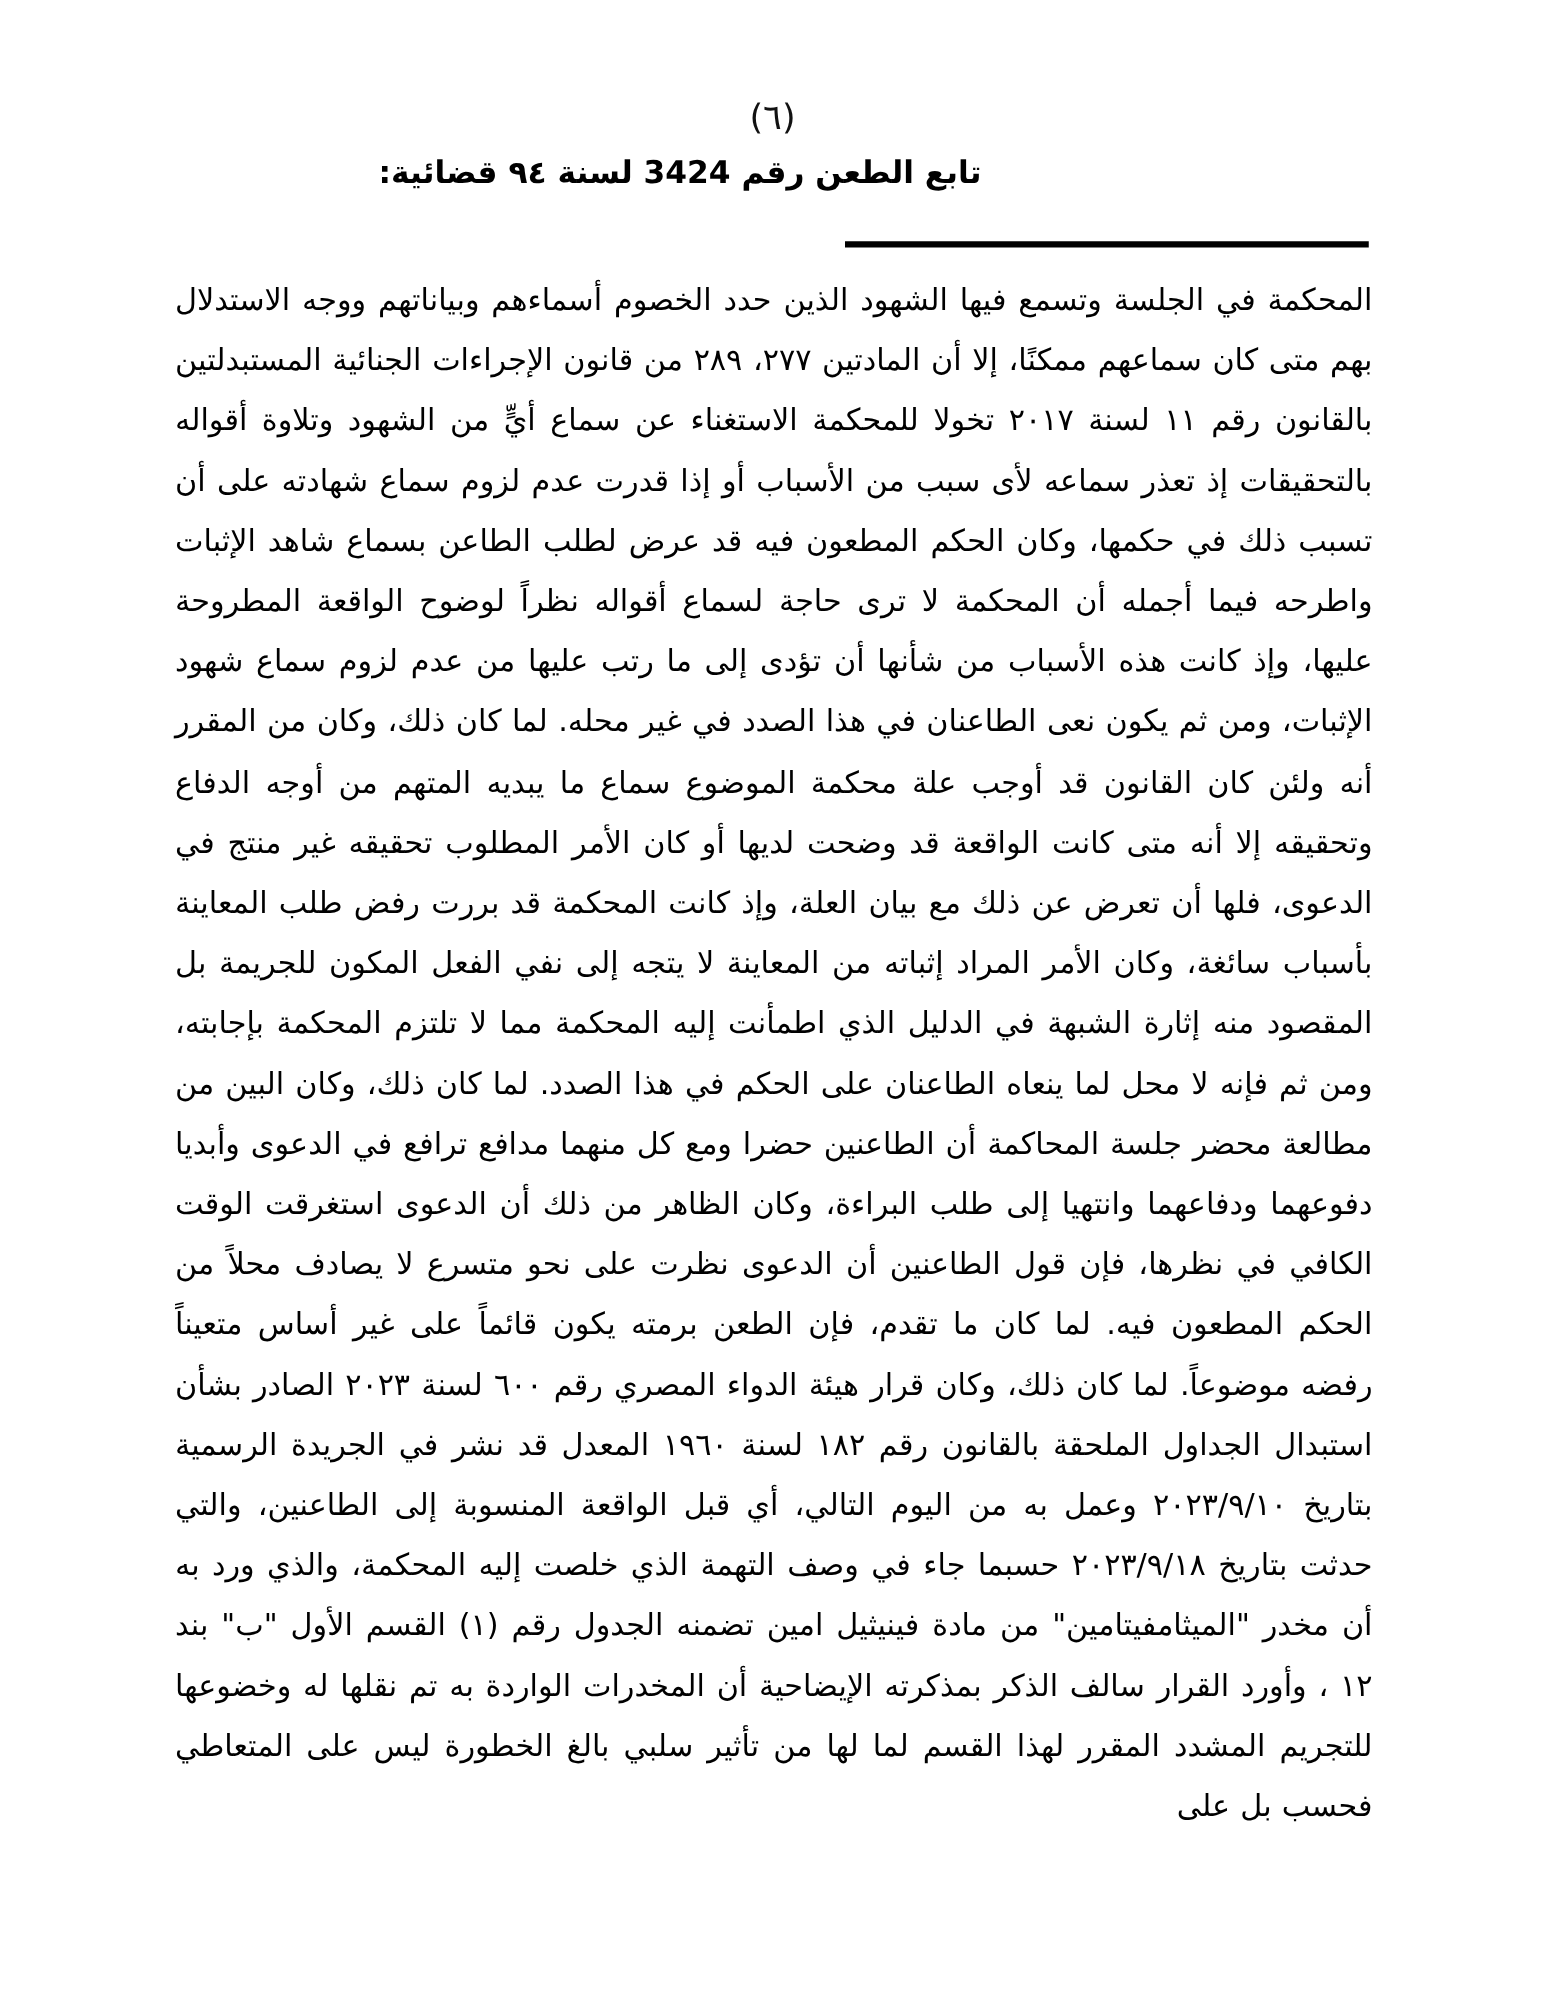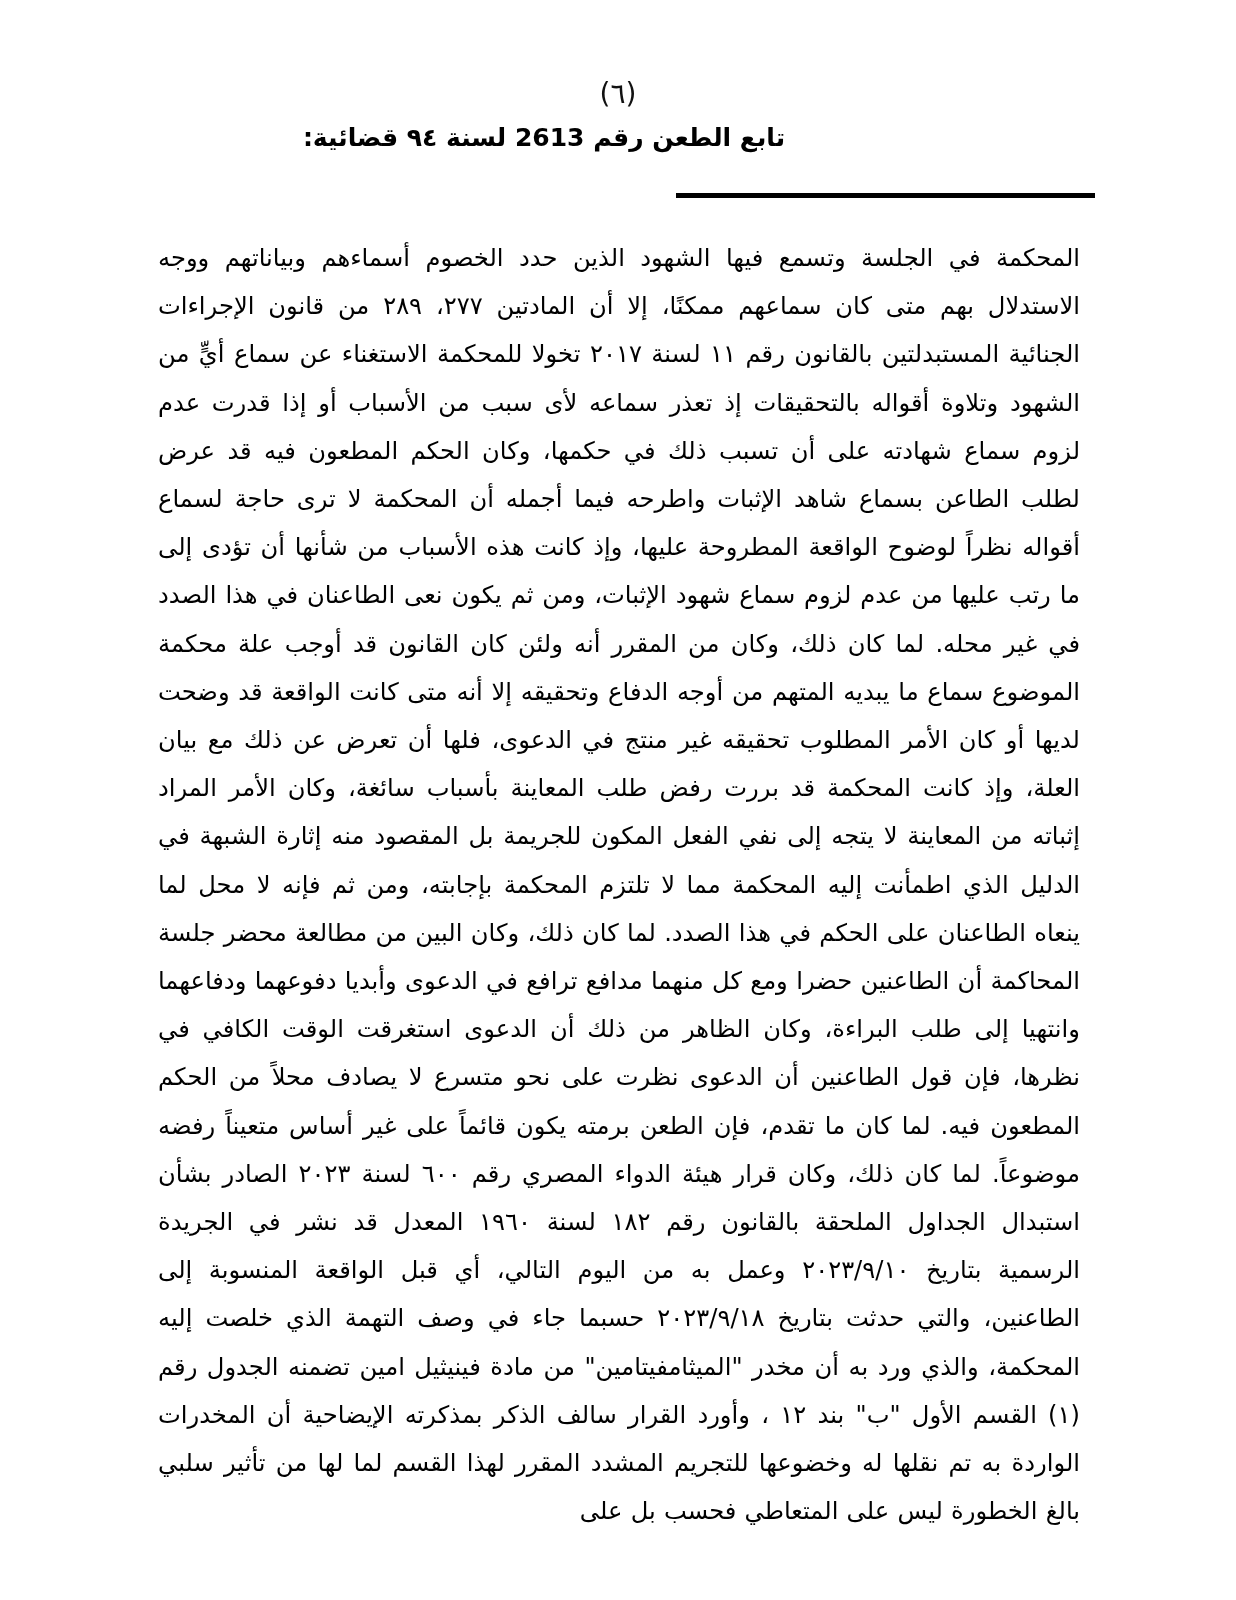--- a/index.html
+++ b/index.html
@@ -74,35 +74,35 @@
     line-height: 48.2px;
     text-align: justify;
     text-align-last: right;
     text-justify: inter-word;
     direction: rtl;
     unicode-bidi: plaintext;
     color: #000000;
     word-spacing: 0.5px;
   }
   .body-text p {
-    margin: 18px;
+    margin: 0;
     padding: 0;
     text-align: justify;
     text-align-last: right;
   }
 </style>
 </head>
 <body>
 
 <div class="page">
 
   <div class="page-number">(٦)</div>
 
   <div class="header-block">
-    <span class="case-reference">تابع الطعن رقم 2613 لسنة ٩٤ قضائية:</span>
+    <span class="case-reference">تابع الطعن رقم 3424 لسنة ٩٤ قضائية:</span>
   </div>
 
   <div class="header-rule"></div>
 
   <div class="body-text">
     <p>المحكمة في الجلسة وتسمع فيها الشهود الذين حدد الخصوم أسماءهم وبياناتهم ووجه الاستدلال بهم متى كان سماعهم ممكنًا، إلا أن المادتين ٢٧٧، ٢٨٩ من قانون الإجراءات الجنائية المستبدلتين بالقانون رقم ١١ لسنة ٢٠١٧ تخولا للمحكمة الاستغناء عن سماع أيٍّ من الشهود وتلاوة أقواله بالتحقيقات إذ تعذر سماعه لأى سبب من الأسباب أو إذا قدرت عدم لزوم سماع شهادته على أن تسبب ذلك في حكمها، وكان الحكم المطعون فيه قد عرض لطلب الطاعن بسماع شاهد الإثبات واطرحه فيما أجمله أن المحكمة لا ترى حاجة لسماع أقواله نظراً لوضوح الواقعة المطروحة عليها، وإذ كانت هذه الأسباب من شأنها أن تؤدى إلى ما رتب عليها من عدم لزوم سماع شهود الإثبات، ومن ثم يكون نعى الطاعنان في هذا الصدد في غير محله. لما كان ذلك، وكان من المقرر أنه ولئن كان القانون قد أوجب علة محكمة الموضوع سماع ما يبديه المتهم من أوجه الدفاع وتحقيقه إلا أنه متى كانت الواقعة قد وضحت لديها أو كان الأمر المطلوب تحقيقه غير منتج في الدعوى، فلها أن تعرض عن ذلك مع بيان العلة، وإذ كانت المحكمة قد بررت رفض طلب المعاينة بأسباب سائغة، وكان الأمر المراد إثباته من المعاينة لا يتجه إلى نفي الفعل المكون للجريمة بل المقصود منه إثارة الشبهة في الدليل الذي اطمأنت إليه المحكمة مما لا تلتزم المحكمة بإجابته، ومن ثم فإنه لا محل لما ينعاه الطاعنان على الحكم في هذا الصدد. لما كان ذلك، وكان البين من مطالعة محضر جلسة المحاكمة أن الطاعنين حضرا ومع كل منهما مدافع ترافع في الدعوى وأبديا دفوعهما ودفاعهما وانتهيا إلى طلب البراءة، وكان الظاهر من ذلك أن الدعوى استغرقت الوقت الكافي في نظرها، فإن قول الطاعنين أن الدعوى نظرت على نحو متسرع لا يصادف محلاً من الحكم المطعون فيه. لما كان ما تقدم، فإن الطعن برمته يكون قائماً على غير أساس متعيناً رفضه موضوعاً. لما كان ذلك، وكان قرار هيئة الدواء المصري رقم ٦٠٠ لسنة ٢٠٢٣ الصادر بشأن استبدال الجداول الملحقة بالقانون رقم ١٨٢ لسنة ١٩٦٠ المعدل قد نشر في الجريدة الرسمية بتاريخ ٢٠٢٣/٩/١٠ وعمل به من اليوم التالي، أي قبل الواقعة المنسوبة إلى الطاعنين، والتي حدثت بتاريخ ٢٠٢٣/٩/١٨ حسبما جاء في وصف التهمة الذي خلصت إليه المحكمة، والذي ورد به أن مخدر "الميثامفيتامين" من مادة فينيثيل امين تضمنه الجدول رقم (١) القسم الأول "ب" بند ١٢ ، وأورد القرار سالف الذكر بمذكرته الإيضاحية أن المخدرات الواردة به تم نقلها له وخضوعها للتجريم المشدد المقرر لهذا القسم لما لها من تأثير سلبي بالغ الخطورة ليس على المتعاطي فحسب بل على</p>
   </div>
 
 </div>
 

